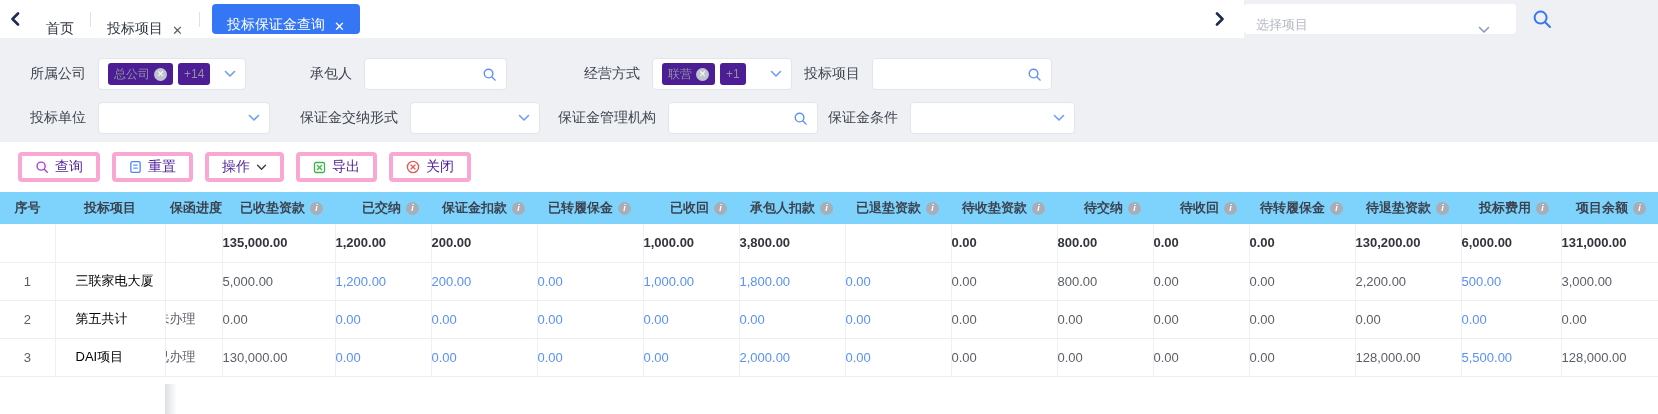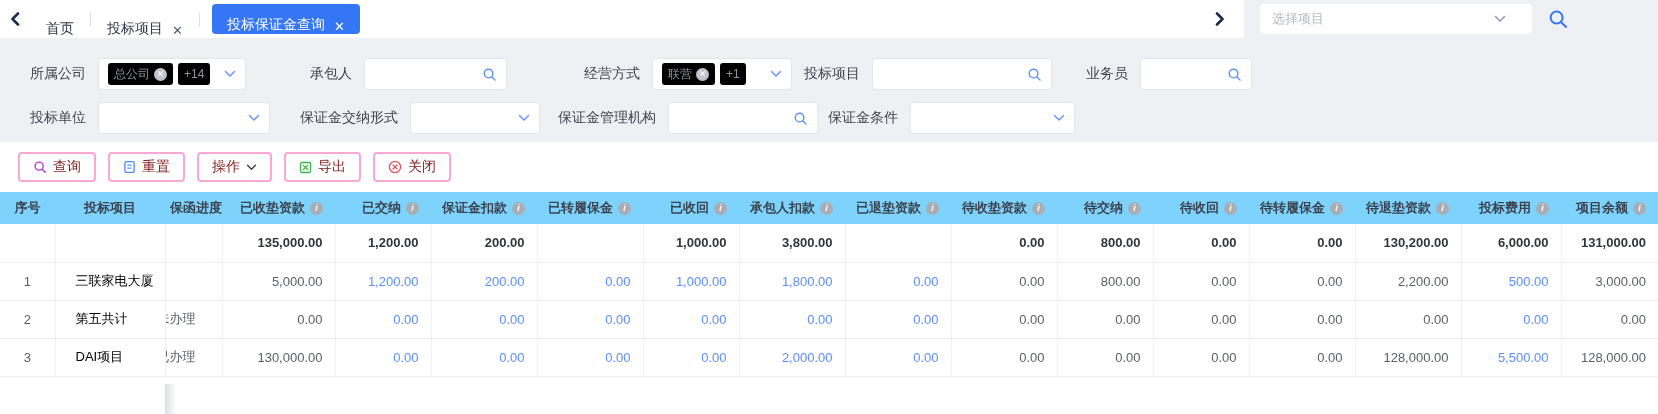--- a/index.html
+++ b/index.html
@@ -8,66 +8,66 @@
 
   
   .tabbar { position:relative; height:38px; background:#fff; display:flex; align-items:center; }
   .nav-chev { width:30px; height:38px; display:flex; align-items:center; justify-content:center; cursor:pointer; }
   .tab { display:flex; align-items:flex-end; gap:9px; padding:0 16px; height:38px; font-size:14px; color:#2f3542; cursor:pointer; }
   .tab .x { font-size:13px; color:#5a6070; }
   .tab-divider { width:1px; height:15px; background:#dde1e8; }
   .tab.active { background:#3576f5; color:#fff; height:30px; border-radius:4px; margin:0 12px; padding:0 15px; }
   .tab.active .x { color:#fff; }
   .tb-right { position:absolute; right:0; top:0; width:414px; height:38px; background:#eef0f4; display:flex; align-items:center; }
-  .proj-select { width:272px; height:30px; background:#fff; border-radius:4px; margin-left:16px;
-    display:flex; align-items:center; padding:0 26px 0 12px; cursor:pointer; }
+  .proj-select { width:272px; height:30px; background:#fff; border-radius:4px; 
+    display:flex; align-items:flex-end; padding:0 26px 0 12px; cursor:pointer; }
   .proj-select .ph { color:#b4b8c2; font-size:13px; flex:1; }
   .fwd-chev { position:absolute; right:424px; top:0; }
 
   
   .filters { background:#eef0f4; padding:20px 0 8px; }
   .frow { display:flex; align-items:center; height:32px; margin-bottom:12px; }
   .flabel { text-align:right; padding-right:12px; font-size:14px; color:#3f4450; flex:none; }
   .fctrl { height:32px; background:#fff; border:1px solid #e2e5ec; border-radius:4px;
     display:flex; align-items:center; padding:0 9px; cursor:pointer; flex:none; }
   .fctrl .sp { flex:1; }
-  .tag { background:#000000; color:#8f949e; border-radius:3px; font-size:12px; height:22px;
+  .tag { background:#4c1d95; color:#8f949e; border-radius:3px; font-size:12px; height:22px;
     display:flex; align-items:center; padding:0 6px; gap:4px; margin-right:5px; }
   .tagx { width:13px; height:13px; border-radius:50%; background:#c0c4cc; color:#fff; font-size:9px;
     line-height:13px; text-align:center; cursor:pointer; }
   
   .r1 .g1 .flabel{width:90px}  .r1 .g1 .fctrl{width:148px; margin-right:18px;}
   .r1 .g2 .flabel{width:100px} .r1 .g2 .fctrl{width:143px; margin-right:15px;}
   .r1 .g3 .flabel{width:130px} .r1 .g3 .fctrl{width:140px}
   .r1 .g4 .flabel{width:80px}  .r1 .g4 .fctrl{width:180px}
   .r1 .g5 .flabel{width:88px}  .r1 .g5 .fctrl{width:112px}
   
   .r2 .g1 .flabel{width:90px}  .r2 .g1 .fctrl{width:172px}
   .r2 .g2 .flabel{width:140px} .r2 .g2 .fctrl{width:130px}
   .r2 .g3 .flabel{width:128px} .r2 .g3 .fctrl{width:150px}
   .r2 .g4 .flabel{width:92px}  .r2 .g4 .fctrl{width:165px}
   .g1 { margin-left:8px; display:flex; align-items:center; }
   .fgroup { display:flex; align-items:center; }
 
   
   .toolbar { background:#fff; padding:10px 0 10px 18px; display:flex; gap:12px; }
-  .btn { height:30px; background:#fff; border:2px solid #f9a8d4; border-radius:4px;
-    display:inline-flex; align-items:center; gap:6px; padding:4px 13px; font-size:14px; color:#7f1d1d; cursor:pointer; }
+  .btn { height:30px; background:#fff; border:4px solid #f9a8d4; border-radius:4px;
+    display:inline-flex; align-items:center; gap:6px; padding:4px 13px; font-size:14px; color:#4c1d95; cursor:pointer; }
 
   
   table { border-collapse:collapse; table-layout:fixed; width:1658px; }
   .c0{width:55px}.c1{width:110px}.c2{width:57px}.c3{width:113px}.c4{width:96px}.c5{width:106px}
   .c6{width:106px}.c7{width:96px}.c8{width:106px}.c9{width:106px}.c10{width:106px}.c11{width:96px}
   .c12{width:96px}.c13{width:106px}.c14{width:106px}.c15{width:100px}.c16{width:auto}
   th { background:#7dd3fc; height:32px; font-size:13px; font-weight:bold; color:#3c4350; white-space:nowrap; overflow:hidden; }
   td { height:38px; border-bottom:1px solid #ebeef5; border-right:1px solid #eef0f4; white-space:nowrap; overflow:hidden;
        font-size:13px; color:#5a5e66; background:#fff; }
   td:last-child { border-right:none; }
   .al-c{text-align:center} .al-l{text-align:right; padding-left:3px;} .al-r{text-align:right; padding-right:12px;}
-  .num { text-align:right; padding-right:12px;margin-left:37px; }
+  .num { padding-right:12px;margin-left:37px; }
   .num.blue { color:#5b8ff9; cursor:pointer; }
   tr.sum td { font-weight:bold; color:#32353c; }
   a.plink { color:#000000; text-decoration:none; cursor:pointer; }
   td.proj { padding-left:20px; text-align:left; }
   td.prog { padding:0; }
   td.prog .clip { display:inline-block; margin-left:-9px; }
   .info { display:inline-block; width:13px; height:13px; border-radius:50%; background:#a9adb5; color:#fff;
     font-size:9px; font-style:italic; font-weight:bold; line-height:13px; text-align:center; margin-left:5px;
     vertical-align:1px; cursor:pointer; }
   .shadow-overlay { position:absolute; left:165px; top:192px; width:12px; height:184px; pointer-events:none;
@@ -152,30 +152,20 @@
           </span>
         <span class="tag">+1</span>
         <span class="sp"></span>
         <svg width="12" height="8" viewBox="0 0 12 8">
             <polyline points="1.5,1.5 6,6 10.5,1.5" fill="none" stroke="#6d9df8" stroke-width="1.6" stroke-linecap="round" stroke-linejoin="round"></polyline>
           </svg>
       </div>
     </div>
     <div class="fgroup g4">
       <span class="flabel">投标项目</span>
-      <div class="fctrl">
-        <span class="sp"></span>
-        <svg width="15" height="15" viewBox="0 0 16 16">
-            <circle cx="7" cy="7" r="4.6" fill="none" stroke="#5b8ff9" stroke-width="1.5"></circle>
-            <line x1="10.6" y1="10.6" x2="14" y2="14" stroke="#5b8ff9" stroke-width="1.5" stroke-linecap="round"></line>
-          </svg>
-      </div>
-    </div>
-    <div class="fgroup g5">
-      <span class="flabel">业务员</span>
       <div class="fctrl">
         <span class="sp"></span>
         <svg width="15" height="15" viewBox="0 0 16 16">
             <circle cx="7" cy="7" r="4.6" fill="none" stroke="#5b8ff9" stroke-width="1.5"></circle>
             <line x1="10.6" y1="10.6" x2="14" y2="14" stroke="#5b8ff9" stroke-width="1.5" stroke-linecap="round"></line>
           </svg>
       </div>
     </div>
   </div>
   <div class="frow r2" style="margin-bottom:0;">

